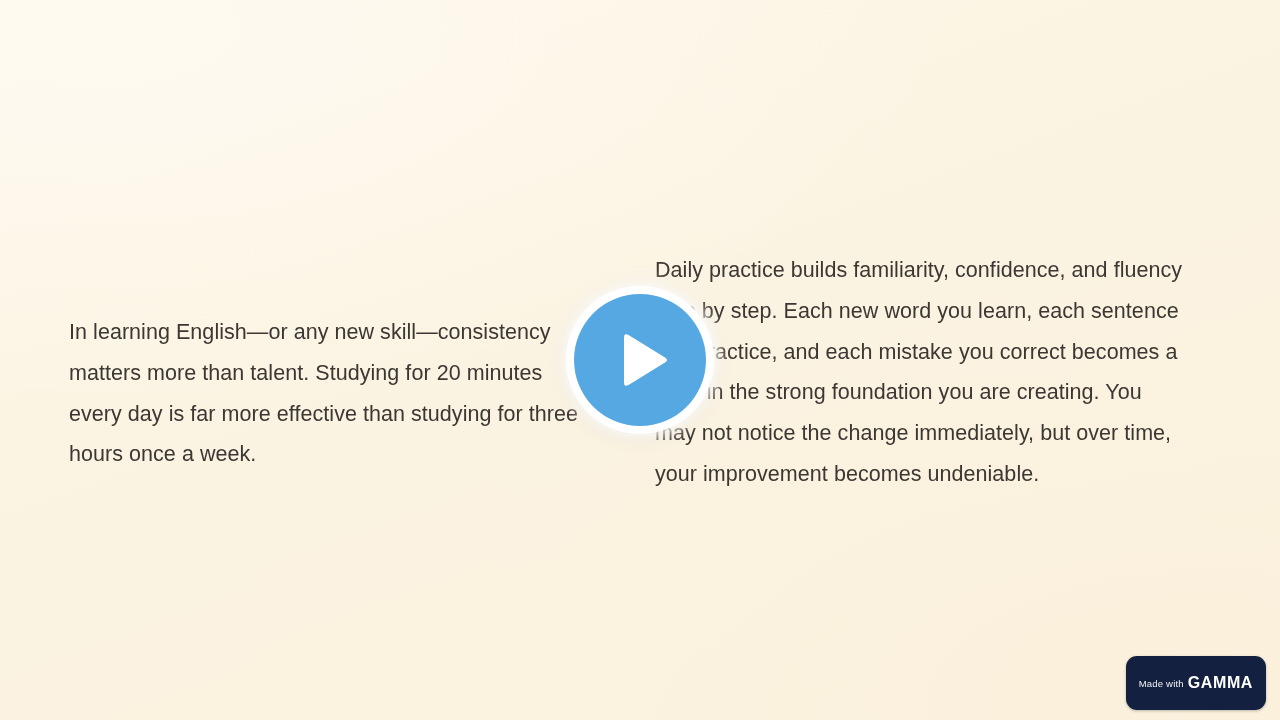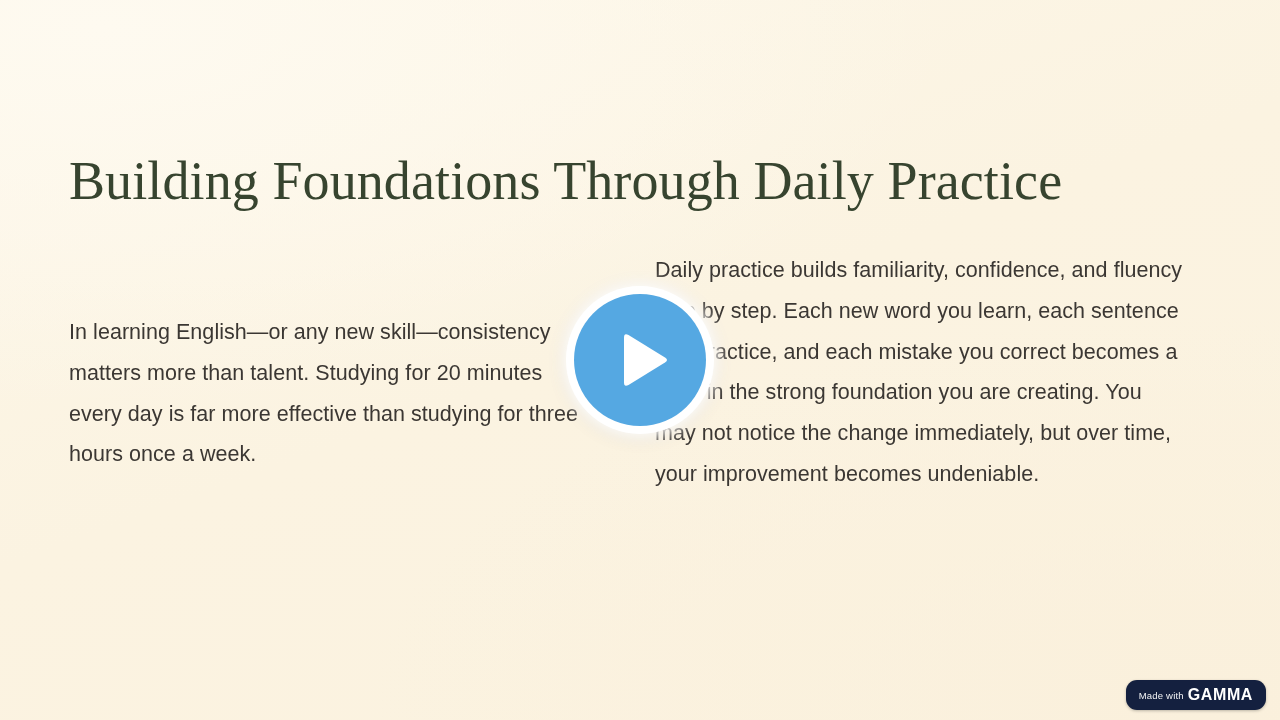--- a/index.html
+++ b/index.html
@@ -100,21 +100,21 @@
     display: block;
     margin-left: 8px;
   }
 
   
   .gamma-badge {
     position: absolute;
     right: 14px;
     bottom: 10px;
     height: 22px;
-    padding: 4px 13px;
+    padding: 16px 13px;
     border-radius: 11px;
     background: #14203f;
     color: #ffffff;
     display: flex;
     align-items: center;
     gap: 4px;
     font-size: 9.5px;
     letter-spacing: 0.2px;
     cursor: pointer;
     box-shadow: 0 1px 3px rgba(0,0,0,0.25);
@@ -127,21 +127,20 @@
     font-weight: 700;
     letter-spacing: 0.6px;
     font-size: 16px;
   }
 </style>
 </head>
 <body>
 
 <div class="slide">
 
-  <h1 class="slide-title">Building Foundations Through Daily Practice</h1>
 
   <div class="columns">
 
     <div class="column col-left">
       <p class="body-text">In learning English—or any new skill—consistency matters more than talent. Studying for 20 minutes every day is far more effective than studying for three hours once a week.</p>
     </div>
 
     <div class="column col-right">
       <p class="body-text">Daily practice builds familiarity, confidence, and fluency step by step. Each new word you learn, each sentence you practice, and each mistake you correct becomes a brick in the strong foundation you are creating. You may not notice the change immediately, but over time, your improvement becomes undeniable.</p>
     </div>

